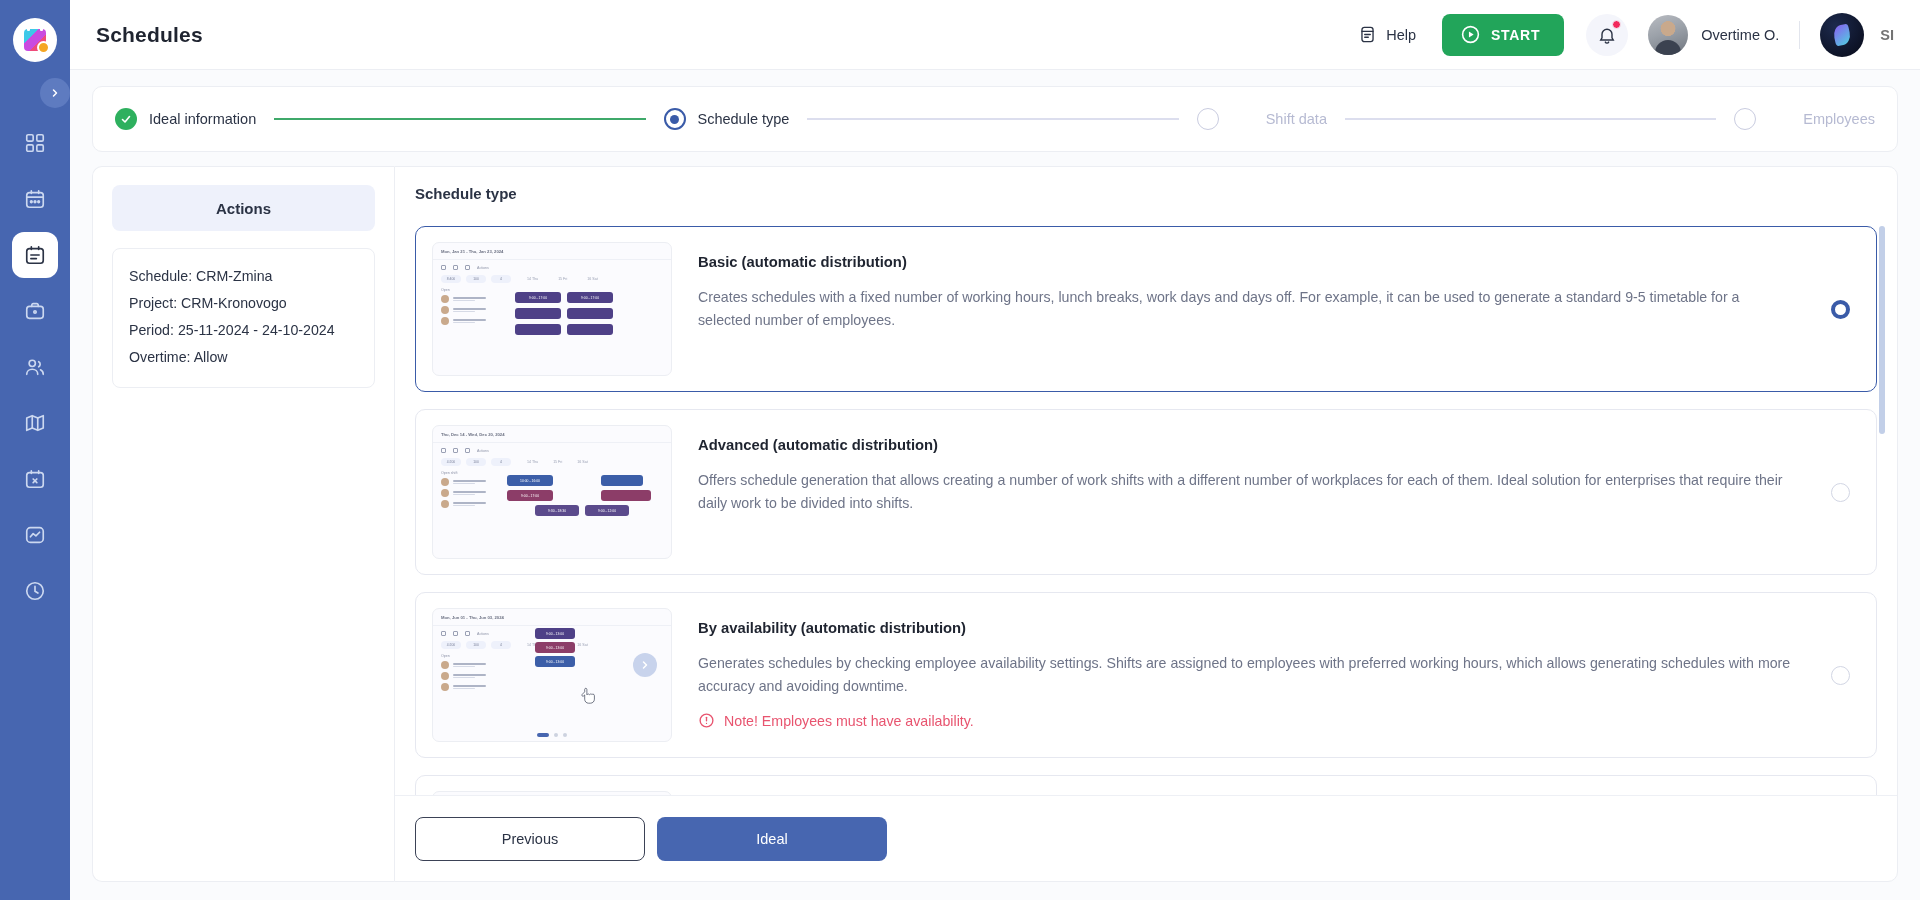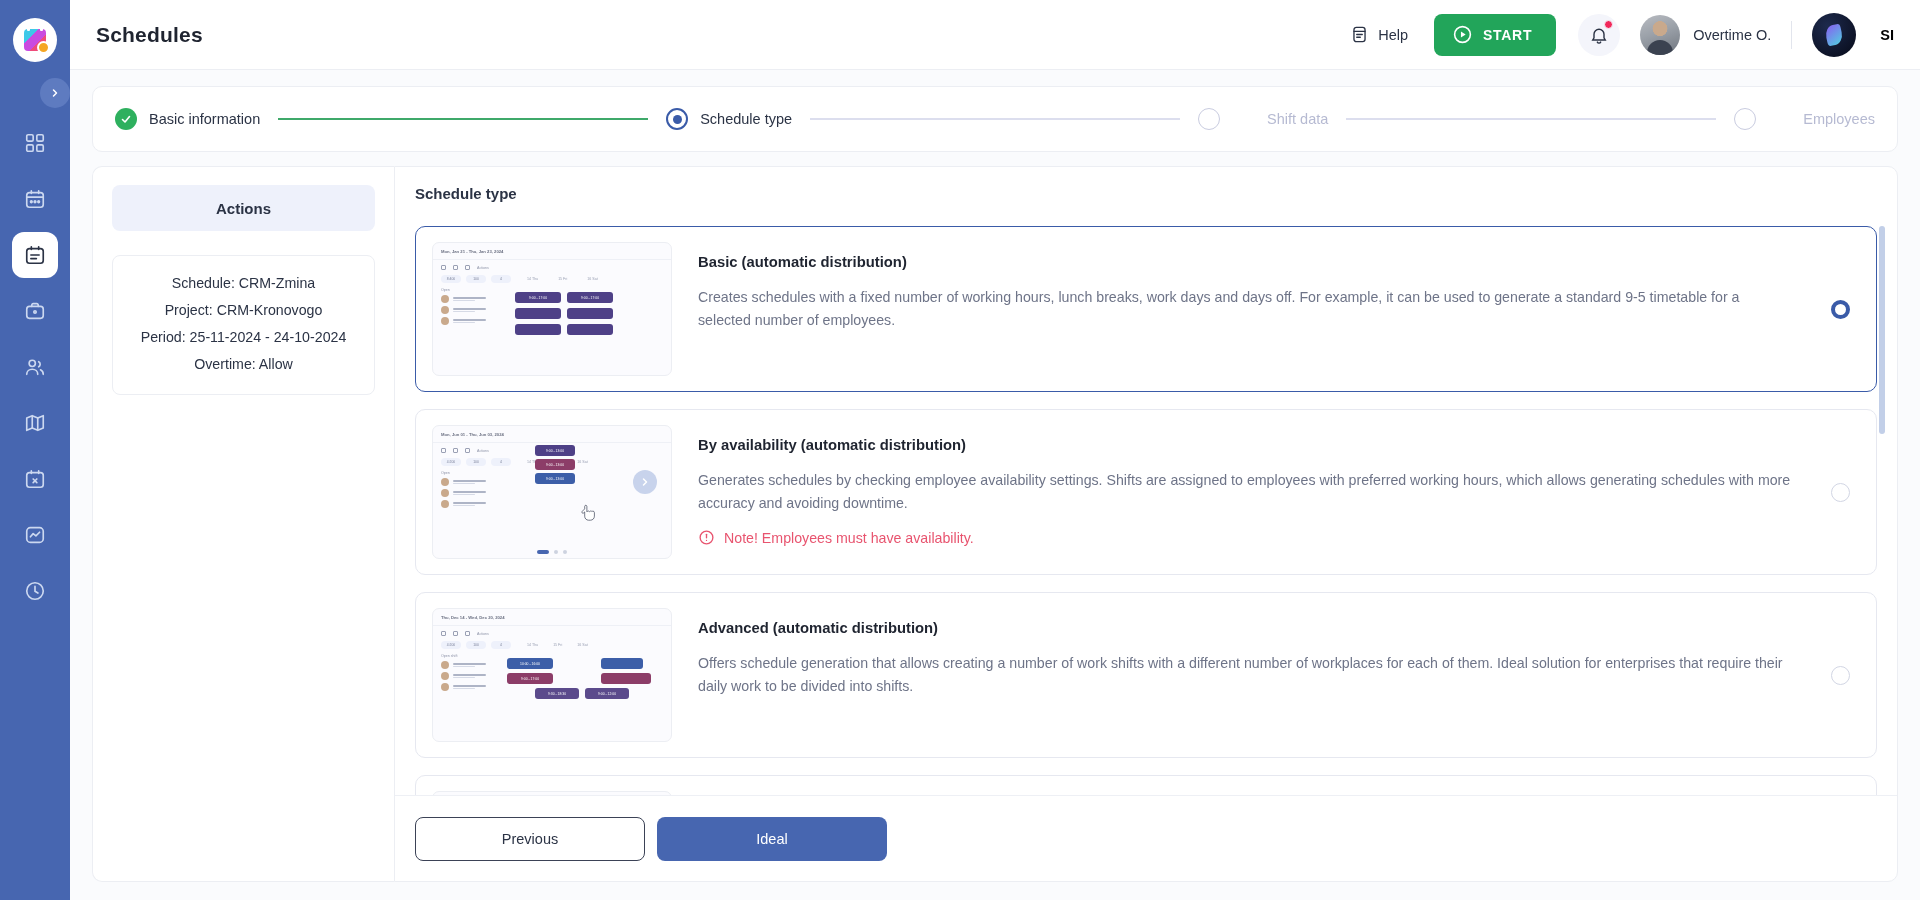--- a/index.html
+++ b/index.html
@@ -112,21 +112,21 @@
     width: 44px; height: 44px; border-radius: 50%;
     background: radial-gradient(circle at 35% 30%, #1d2a4d 0%, #0b1022 80%);
     display: flex; align-items: center; justify-content: center; cursor: pointer;
   }
   .org-mark {
     width: 16px; height: 20px;
     background: linear-gradient(150deg, #8a5cf0 0%, #4fd1e0 100%);
     border-radius: 55% 20% 55% 20%;
     transform: rotate(-12deg);
   }
-  .org-name { margin-left: 24px; font-size: 14.5px; font-weight: 600; color: #000000; }
+  .org-name { margin-left: 16px; font-size: 14.5px; font-weight: 600; color: #737373; }
 
   
   .content { flex: 1; padding: 16px 22px 0 22px; overflow: hidden; }
   .stepper-card {
     background: #ffffff; border: 1px solid #eceef3; border-radius: 10px;
     height: 66px; display: flex; align-items: center; padding: 0 22px;
   }
   .step { display: flex; align-items: center; gap: 12px; flex: 0 0 auto; }
   .step-dot {
     width: 22px; height: 22px; border-radius: 50%;
@@ -151,23 +151,22 @@
     background: #ffffff; border: 1px solid #eceef3;
     border-radius: 10px 0 0 10px; border-right: none;
     padding: 18px 19px;
   }
   .overview-tab {
     background: #eef1fb; border-radius: 8px;
     height: 46px; display: flex; align-items: center; justify-content: center;
     font-size: 15px; font-weight: 700; color: #2b3345; cursor: pointer;
   }
   .overview-box {
-    margin-top: 24px; border: 1px solid #eceef3; border-radius: 8px;
+    margin-top: 17px; border: 1px solid #eceef3; border-radius: 8px;
     padding: 14px 16px 16px 16px;
-    text-align: center;
   }
   .overview-box p { font-size: 14.2px; color: #2b3345; line-height: 27px; white-space: nowrap; }
 
   .right-panel {
     flex: 1; background: #ffffff;
     border: 1px solid #eceef3; border-radius: 0 10px 10px 0;
     display: flex; flex-direction: column;
     padding: 18px 0 0 0;
   }
   .section-title { font-size: 15px; font-weight: 700; color: #2b3345; padding: 0 20px 12px 20px; }
@@ -392,21 +391,21 @@
 
     <div class="content">
 
       <div class="stepper-card">
         <div class="step">
           <div class="step-dot done">
             <svg width="12" height="12" viewBox="0 0 24 24" fill="none" stroke="currentColor" stroke-width="3.2" stroke-linecap="round" stroke-linejoin="round">
                 <polyline points="5 13 10 18 19 7"></polyline>
               </svg>
           </div>
-          <span class="step-label">Basic information</span>
+          <span class="step-label">Ideal information</span>
         </div>
         <div class="step-line done"></div>
 
         <div class="step">
           <div class="step-dot current"></div>
           <span class="step-label">Schedule type</span>
         </div>
         <div class="step-line"></div>
 
         <div class="step">
@@ -500,20 +499,92 @@
                 </div>
               </div>
 
               <div class="opt-text">
                 <div class="opt-title">Basic (automatic distribution)</div>
                 <div class="opt-desc">Creates schedules with a fixed number of working hours, lunch breaks, work days and days off. For example, it can be used to generate a standard 9-5 timetable for a selected number of employees.</div>
               </div>
 
               <div class="radio-slot">
                 <div class="radio on"></div>
+              </div>
+            </div>
+
+            <div class="opt-card">
+              <div class="opt-thumb">
+                <div class="m-head">Thu, Dec 14 - Wed, Dec 20, 2024</div>
+                <div class="m-rule"></div>
+                <div class="m-toolbar">
+                  <div class="m-ico"></div>
+                  <div class="m-ico"></div>
+                  <div class="m-ico"></div>
+                  <div class="m-chip">Actions</div>
+                </div>
+                <div class="m-row2">
+                  <div class="m-filters">
+                    <div class="m-filter">4:200</div>
+                    <div class="m-filter">100</div>
+                    <div class="m-filter">4</div>
+                  </div>
+                  <div class="m-days" style="gap:15px">
+                    <span>14 Thu</span>
+                    <span>15 Fri</span>
+                    <span>16 Sat</span>
+                  </div>
+                </div>
+                <div class="m-label">Open shift</div>
+                <div style="position:relative">
+                  <div class="m-emp">
+                      <div class="m-av"></div>
+                      <div class="m-emp-txt">
+                        <div class="m-n"></div>
+                        <div class="m-s"></div>
+                      </div>
+                    </div>
+                  <div class="m-emp">
+                      <div class="m-av"></div>
+                      <div class="m-emp-txt">
+                        <div class="m-n"></div>
+                        <div class="m-s"></div>
+                      </div>
+                    </div>
+                  <div class="m-emp">
+                      <div class="m-av"></div>
+                      <div class="m-emp-txt">
+                        <div class="m-n"></div>
+                        <div class="m-s"></div>
+                      </div>
+                    </div>
+                  <div class="m-grid" style="left:74px; top:0px; display:flex; flex-direction:column; gap:4px;">
+                    <div style="display:flex; gap:48px;">
+                      <div class="m-shift" style="background:#3c5ea8; width:46px">10:00 - 16:00</div>
+                      <div class="m-shift" style="background:#3c5ea8; width:42px"></div>
+                    </div>
+                    <div style="display:flex; gap:10px;">
+                      <div class="m-shift" style="background:#8c3d68; width:46px">9:00 - 17:00</div>
+                      <div class="m-shift" style="background:#8c3d68; width:50px; margin-left:38px"></div>
+                    </div>
+                    <div style="display:flex; gap:6px; margin-left:28px;">
+                      <div class="m-shift" style="background:#5b4a8c; width:44px">9:30 - 18:30</div>
+                      <div class="m-shift" style="background:#5b4a8c; width:44px">9:00 - 12:00</div>
+                    </div>
+                  </div>
+                </div>
+              </div>
+
+              <div class="opt-text">
+                <div class="opt-title">Advanced (automatic distribution)</div>
+                <div class="opt-desc">Offers schedule generation that allows creating a number of work shifts with a different number of workplaces for each of them. Ideal solution for enterprises that require their daily work to be divided into shifts.</div>
+              </div>
+
+              <div class="radio-slot">
+                <div class="radio"></div>
               </div>
             </div>
 
             <div class="opt-card">
               <div class="opt-thumb">
                 <div class="m-head">Mon, Jun 01 - Thu, Jun 03, 2024</div>
                 <div class="m-rule"></div>
                 <div class="m-toolbar">
                   <div class="m-ico"></div>
                   <div class="m-ico"></div>
@@ -587,92 +658,20 @@
                     </svg>
                   <span>Note! Employees must have availability.</span>
                 </div>
               </div>
 
               <div class="radio-slot">
                 <div class="radio"></div>
               </div>
             </div>
 
-            <div class="opt-card">
-              <div class="opt-thumb">
-                <div class="m-head">Thu, Dec 14 - Wed, Dec 20, 2024</div>
-                <div class="m-rule"></div>
-                <div class="m-toolbar">
-                  <div class="m-ico"></div>
-                  <div class="m-ico"></div>
-                  <div class="m-ico"></div>
-                  <div class="m-chip">Actions</div>
-                </div>
-                <div class="m-row2">
-                  <div class="m-filters">
-                    <div class="m-filter">4:200</div>
-                    <div class="m-filter">100</div>
-                    <div class="m-filter">4</div>
-                  </div>
-                  <div class="m-days" style="gap:15px">
-                    <span>14 Thu</span>
-                    <span>15 Fri</span>
-                    <span>16 Sat</span>
-                  </div>
-                </div>
-                <div class="m-label">Open shift</div>
-                <div style="position:relative">
-                  <div class="m-emp">
-                      <div class="m-av"></div>
-                      <div class="m-emp-txt">
-                        <div class="m-n"></div>
-                        <div class="m-s"></div>
-                      </div>
-                    </div>
-                  <div class="m-emp">
-                      <div class="m-av"></div>
-                      <div class="m-emp-txt">
-                        <div class="m-n"></div>
-                        <div class="m-s"></div>
-                      </div>
-                    </div>
-                  <div class="m-emp">
-                      <div class="m-av"></div>
-                      <div class="m-emp-txt">
-                        <div class="m-n"></div>
-                        <div class="m-s"></div>
-                      </div>
-                    </div>
-                  <div class="m-grid" style="left:74px; top:0px; display:flex; flex-direction:column; gap:4px;">
-                    <div style="display:flex; gap:48px;">
-                      <div class="m-shift" style="background:#3c5ea8; width:46px">10:00 - 16:00</div>
-                      <div class="m-shift" style="background:#3c5ea8; width:42px"></div>
-                    </div>
-                    <div style="display:flex; gap:10px;">
-                      <div class="m-shift" style="background:#8c3d68; width:46px">9:00 - 17:00</div>
-                      <div class="m-shift" style="background:#8c3d68; width:50px; margin-left:38px"></div>
-                    </div>
-                    <div style="display:flex; gap:6px; margin-left:28px;">
-                      <div class="m-shift" style="background:#5b4a8c; width:44px">9:30 - 18:30</div>
-                      <div class="m-shift" style="background:#5b4a8c; width:44px">9:00 - 12:00</div>
-                    </div>
-                  </div>
-                </div>
-              </div>
-
-              <div class="opt-text">
-                <div class="opt-title">Advanced (automatic distribution)</div>
-                <div class="opt-desc">Offers schedule generation that allows creating a number of work shifts with a different number of workplaces for each of them. Ideal solution for enterprises that require their daily work to be divided into shifts.</div>
-              </div>
-
-              <div class="radio-slot">
-                <div class="radio"></div>
-              </div>
-            </div>
-
             <div class="opt-card" style="min-height:60px">
               <div class="opt-thumb" style="height:30px">
                 <div class="m-head">Mon, Jan 21 - Thu, Jan 23, 2024</div>
               </div>
             </div>
 
             <div class="scroll-track">
               <div class="scrollbar"></div>
             </div>
           </div>

